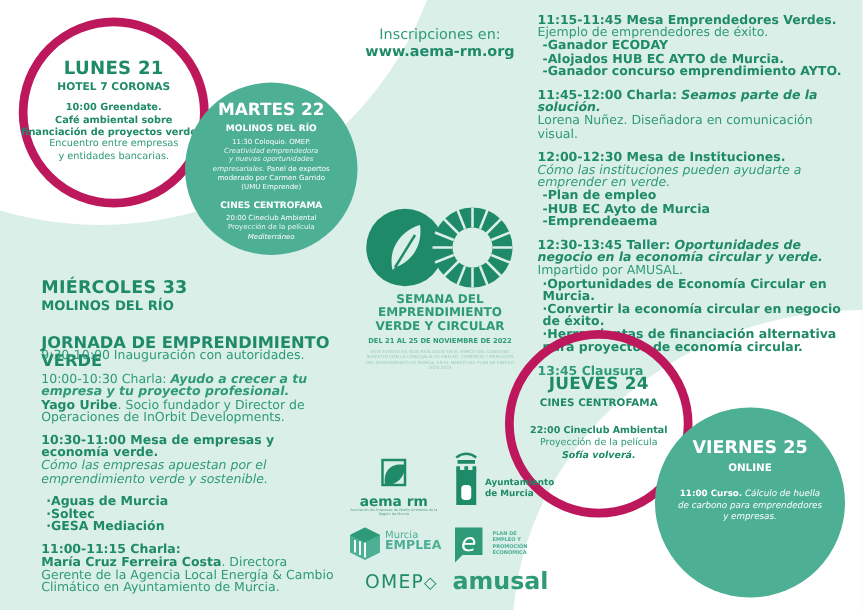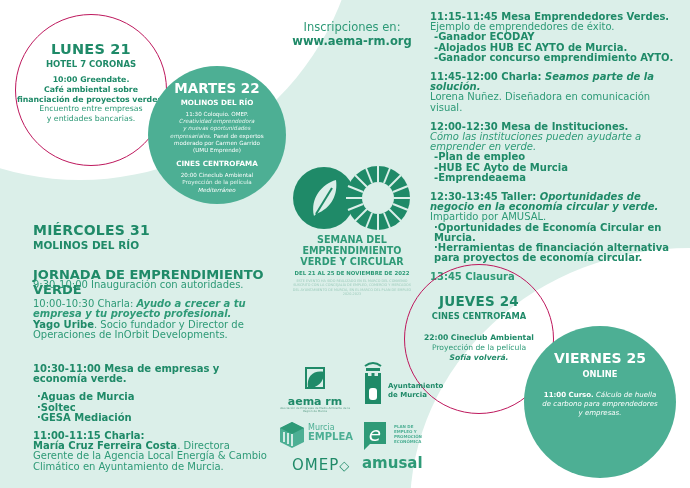--- a/index.html
+++ b/index.html
@@ -2,21 +2,21 @@
 <html><head>
 <meta charset="utf-8">
 <style>
   * { box-sizing: border-box; margin: 0; padding: 0; }
   html, body { width: 690px; height: 488px; overflow: hidden; }
   body { font-family: "DejaVu Sans", sans-serif; background: #dbefe9; position: relative; color: #2f8f74; }
   .bg-white-top { position: absolute; left: -200px; top: -380px; width: 560px; height: 560px; border-radius: 50%; background: #ffffff; }
   .bg-white-br { position: absolute; left: 410px; top: 248px; width: 560px; height: 520px; border-radius: 50%; background: #ffffff; }
   .abs { position: absolute; }
   .circle { position: absolute; border-radius: 50%; text-align: center; }
-  .outline { border: 1px solid #be185d; background: transparent; }
+  .outline { border: 7px solid #be185d; background: transparent; }
   .filled { background: #4daf94; color: #ffffff; }
   .day { font-weight: 900; color: #1f8a68; letter-spacing: 0.2px; }
   .venue { font-weight: bold; color: #1f8a68; }
   .green { color: #2e9a77; }
   .dark { color: #1f8a68; font-weight: bold; }
   .it { font-style: italic; }
   .b { font-weight: bold; }
   .wl { color: #e7f6f0; }
   .txt { font-size: 8.2px; line-height: 10.6px; }
   .prog { font-size: 10px; line-height: 10.2px; color: #2e9a77; }
@@ -97,33 +97,34 @@
 </div>
 <div class="abs" style="left:280px; top:234px; width:144px; text-align:center; color:#2e9a77; font-weight:bold; font-size:9.6px; line-height:11px;">
   <div>SEMANA DEL</div>
   <div>EMPRENDIMIENTO</div>
   <div>VERDE Y CIRCULAR</div>
 </div>
 <div class="abs" style="left:280px; top:270px; width:144px; text-align:center; font-size:5.4px; font-weight:bold; color:#2e9a77;">DEL 21 AL 25 DE NOVIEMBRE DE 2022</div>
 <div class="abs" style="left:290px; top:279px; width:124px; text-align:center; font-size:3.4px; line-height:4.4px; color:#9ccbbb;">ESTE EVENTO HA SIDO REALIZADO EN EL MARCO DEL CONVENIO SUSCRITO CON LA CONCEJALÍA DE EMPLEO, COMERCIO Y MERCADOS DEL AYUNTAMIENTO DE MURCIA, EN EL MARCO DEL PLAN DE EMPLEO 2020-2023</div>
 
 <div class="abs" style="left:33px; top:222px; width:240px;">
-  <div class="day" style="font-size:14px;">MIÉRCOLES 31</div>
+  <div class="day" style="font-size:14px;">MIÉRCOLES 33</div>
   <div style="font-size:10.5px; color:#1f8a68; font-weight:bold; margin-top:1px;">MOLINOS DEL RÍO</div>
   <div style="font-size:13px; color:#1f8a68; font-weight:900; margin-top:16px;">JORNADA DE EMPRENDIMIENTO VERDE</div>
 </div>
 
 <div class="abs prog" style="left:33px; top:280px; width:240px;">
   <p>9:30-10:00 Inauguración con autoridades.</p>
   <p style="margin-top:9px;">
     <span>10:00-10:30 Charla: </span><span class="it b">Ayudo a crecer a tu empresa y tu proyecto profesional.</span><br>
     <span class="b" style="color:#1f8a68;">Yago Uribe</span><span>. Socio fundador y Director de Operaciones de InOrbit Developments.</span>
   </p>
-  <p style="margin-top:24px;">
+  <p style="margin-top:8px;">
     <span class="b l" style="color:#1f8a68;">10:30-11:00 Mesa de empresas y economía verde.</span>
+    <span class="it l">Cómo las empresas apuestan por el emprendimiento verde y sostenible.</span>
   </p>
   <p style="margin-top:8px; padding-left:4px; color:#1f8a68; font-weight:bold;">
     <span class="l">·Aguas de Murcia</span>
     <span class="l">·Soltec</span>
     <span class="l">·GESA Mediación</span>
   </p>
   <p style="margin-top:8px;">
     <span class="b l" style="color:#1f8a68;">11:00-11:15 Charla:</span>
     <span class="b" style="color:#1f8a68;">María Cruz Ferreira Costa</span><span>. Directora Gerente de la Agencia Local Energía &amp; Cambio Climático en Ayuntamiento de Murcia.</span>
   </p>
@@ -145,20 +146,21 @@
     <span class="b l" style="color:#1f8a68;">12:00-12:30 Mesa de Instituciones.</span>
     <span class="it l">Cómo las instituciones pueden ayudarte a emprender en verde.</span>
     <span class="l b" style="padding-left:4px; color:#1f8a68;">-Plan de empleo</span>
     <span class="l b" style="padding-left:4px; color:#1f8a68;">-HUB EC Ayto de Murcia</span>
     <span class="l b" style="padding-left:4px; color:#1f8a68;">-Emprendeaema</span>
   </p>
   <p style="margin-top:9px;">
     <span class="b" style="color:#1f8a68;">12:30-13:45 Taller: </span><span class="it b" style="color:#1f8a68;">Oportunidades de negocio en la economía circular y verde.</span>
     <span class="l">Impartido por AMUSAL.</span>
     <span class="l b" style="padding-left:4px; color:#1f8a68;">·Oportunidades de Economía Circular en Murcia.</span>
+    <span class="l b" style="padding-left:4px; color:#1f8a68;">·Convertir la economía circular en negocio de éxito.</span>
     <span class="l b" style="padding-left:4px; color:#1f8a68;">·Herramientas de financiación alternativa para proyectos de economía circular.</span>
   </p>
   <p style="margin-top:9px;" class="b">13:45 Clausura</p>
 </div>
 
 <div class="circle outline" style="left:404px; top:264px; width:150px; height:150px;">
   <div class="day" style="font-size:13.5px; margin-top:28px;">JUEVES 24</div>
   <div class="venue" style="font-size:8.3px; margin-top:2px;">CINES CENTROFAMA</div>
   <div style="font-size:7.6px; line-height:9.8px; margin-top:12px;">
     <div class="b" style="color:#1f8a68;">22:00 Cineclub Ambiental</div>
@@ -223,14 +225,14 @@
   </svg>
   <div style="position:absolute; left:34px; top:4px; font-size:4px; line-height:5px; color:#4daf94; font-weight:bold;">
     <div>PLAN DE</div>
     <div>EMPLEO Y</div>
     <div>PROMOCIÓN</div>
     <div>ECONÓMICA</div>
   </div>
 </div>
 
 <div class="logo-box" style="left:362px; top:454px; width:80px; height:24px;">
-  <div style="font-size:15px; font-weight:bold; color:#2e9a77;">amusal</div>
+  <div style="font-size:19px; font-weight:bold; color:#2e9a77;">amusal</div>
 </div>
 
 </body></html>

